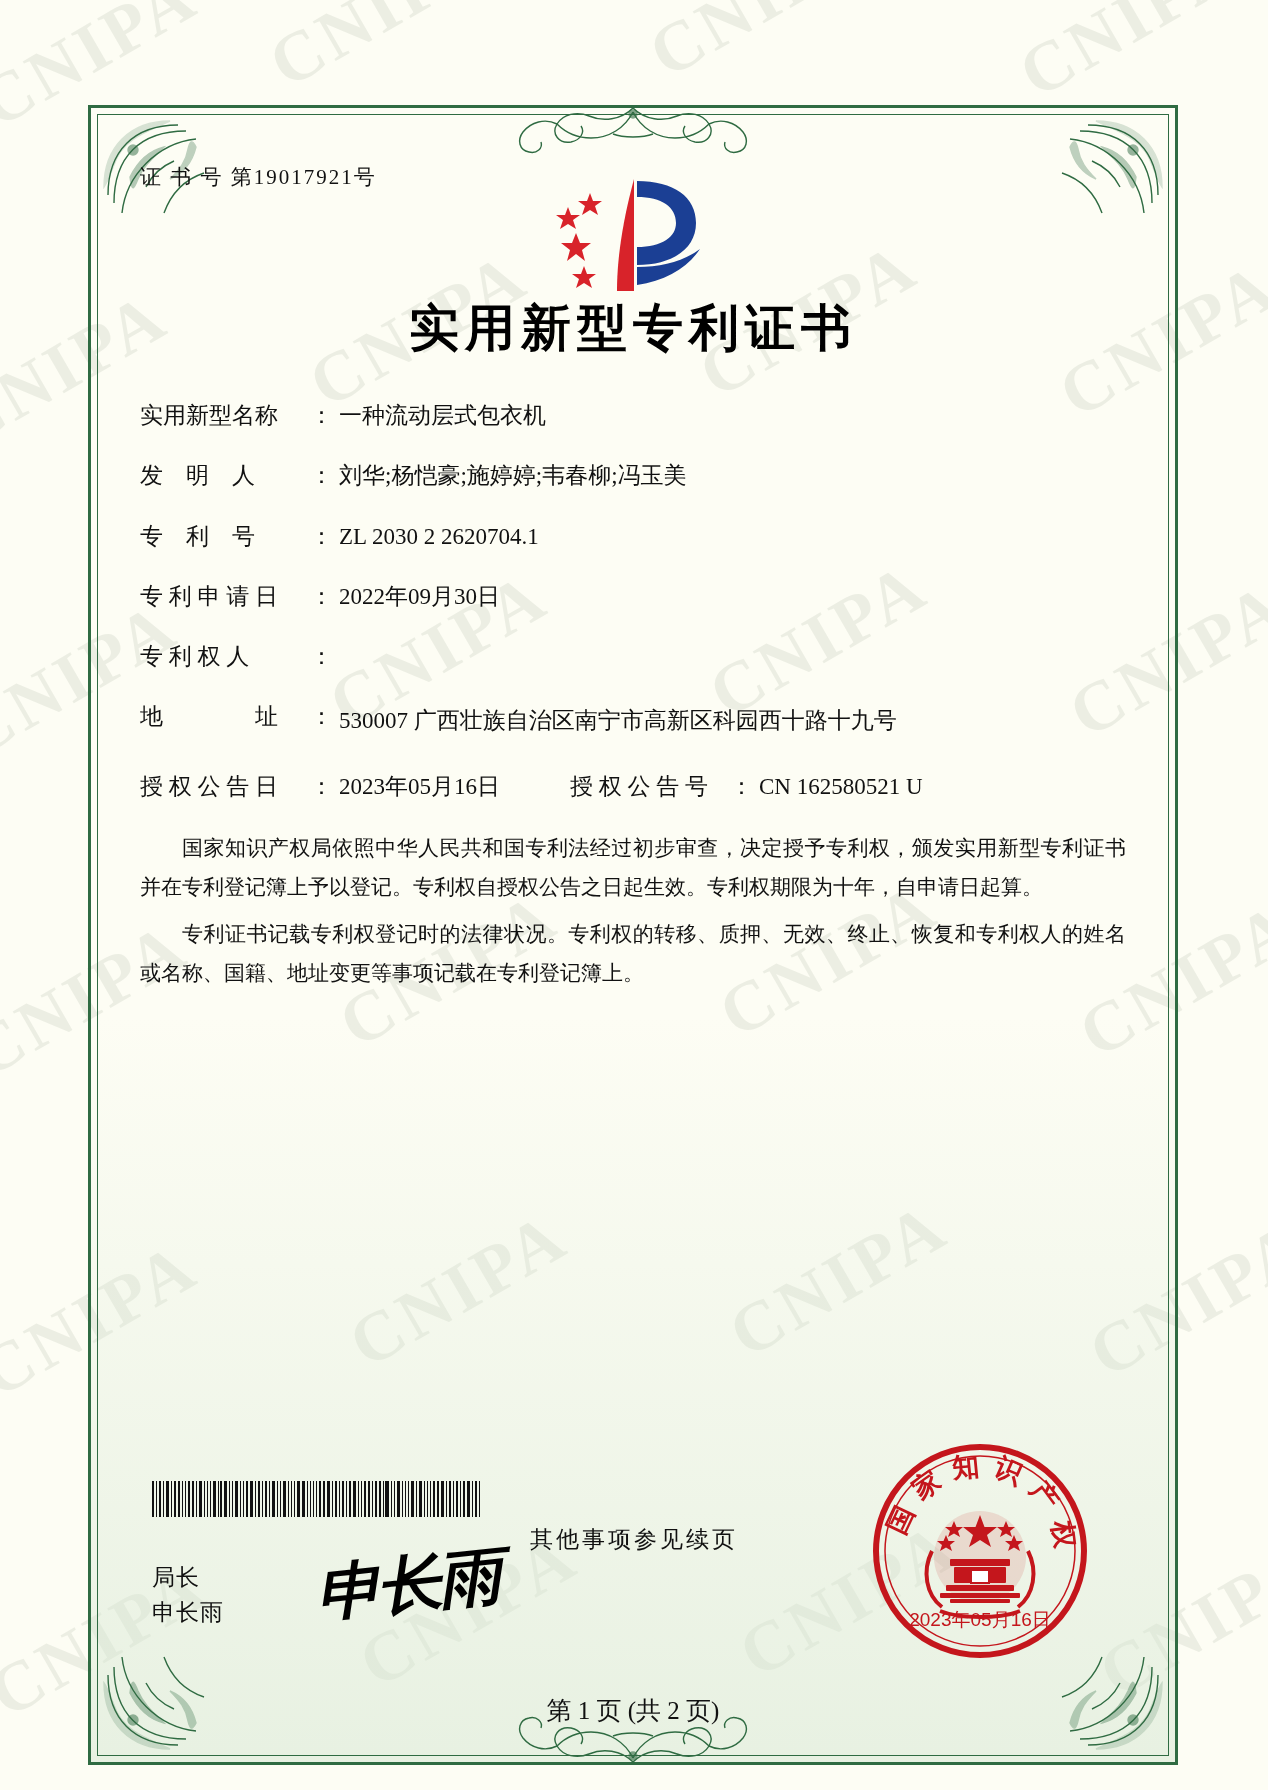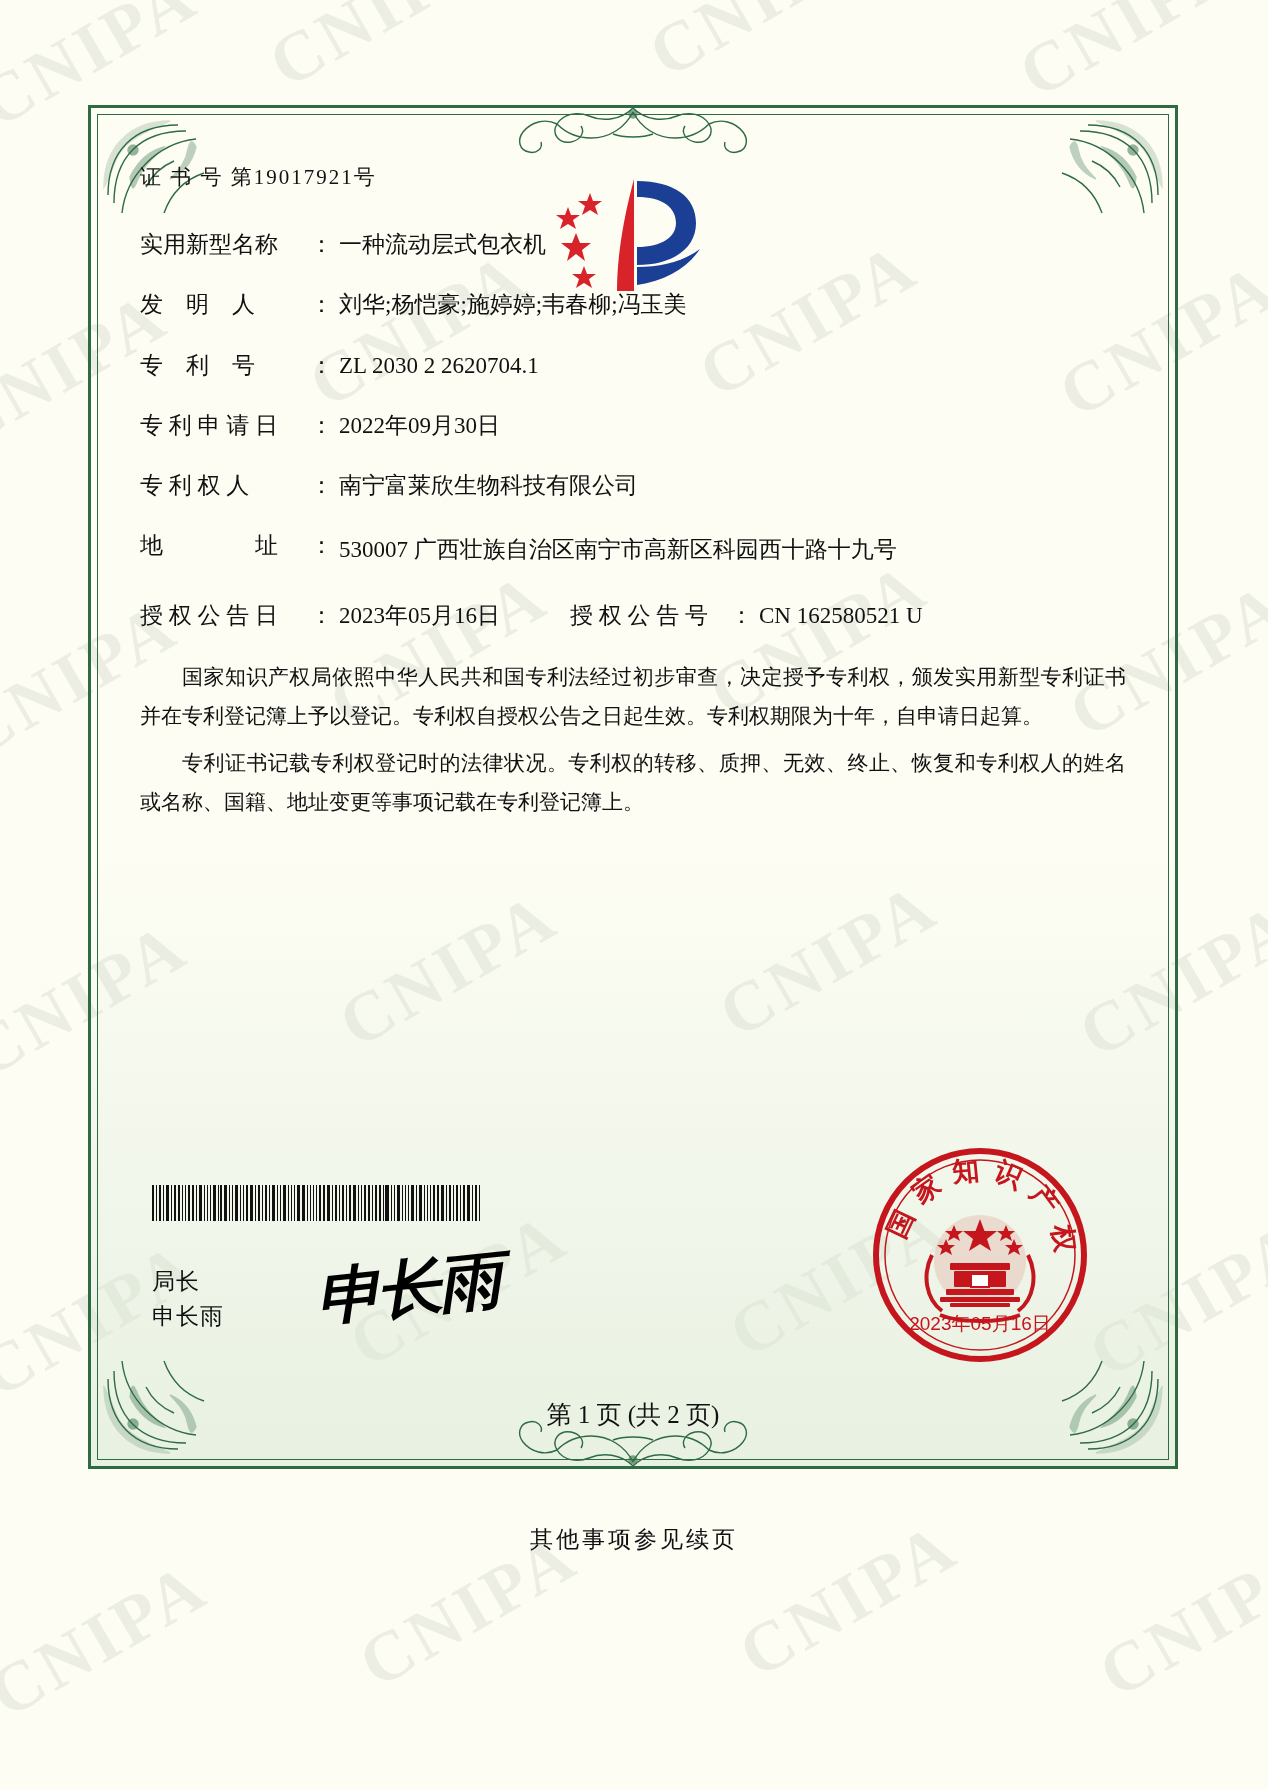--- a/index.html
+++ b/index.html
@@ -34,21 +34,21 @@
     transform: rotate(-30deg);
     white-space: nowrap;
   }
 
   
   .cert {
     position: absolute;
     left: 88px;
     top: 105px;
     width: 1090px;
-    height: 1364px;
+    height: 1660px;
     z-index: 2;
   }
   .frame-outer {
     position: absolute;
     inset: 0;
     border: 3px solid #2f6b42;
     background:
       linear-gradient(180deg, rgba(255,255,255,0) 55%, rgba(214,231,211,0.55) 100%);
   }
   .frame-inner {
@@ -383,20 +383,21 @@
         </g>
 
         <path d="M96 8 L96 120 L79 120 C79 96 82 60 96 8 Z" fill="#d8232a"></path>
 
         <path d="M99 10 C136 10 158 26 158 52 C158 78 134 94 99 94 L99 76 C124 76 138 66 138 52 C138 36 124 26 99 26 Z" fill="#1b3f94"></path>
 
         <path d="M99 96 C124 96 146 90 162 78 C150 96 128 110 99 114 Z" fill="#1b3f94"></path>
       </svg>
     </div>
 
+    <div class="doc-title">实用新型专利证书</div>
 
     <div class="fields">
 
       <div class="field-row">
         <span class="f-label">实用新型名称</span>
         <span class="f-colon">：</span>
         <span class="f-value">一种流动层式包衣机</span>
       </div>
 
       <div class="field-row">
@@ -413,21 +414,20 @@
 
       <div class="field-row">
         <span class="f-label">专 利 申 请 日</span>
         <span class="f-colon">：</span>
         <span class="f-value">2022年09月30日</span>
       </div>
 
       <div class="field-row">
         <span class="f-label">专 利 权 人</span>
         <span class="f-colon">：</span>
-        <span class="f-value">南宁富莱欣生物科技有限公司</span>
       </div>
 
       <div class="field-row">
         <span class="f-label">地　　　　址</span>
         <span class="f-colon">：</span>
         <span class="f-value indent-wrap">530007 广西壮族自治区南宁市高新区科园西十路十九号</span>
       </div>
 
       <div class="dual-row">
         <div class="dual-left">

